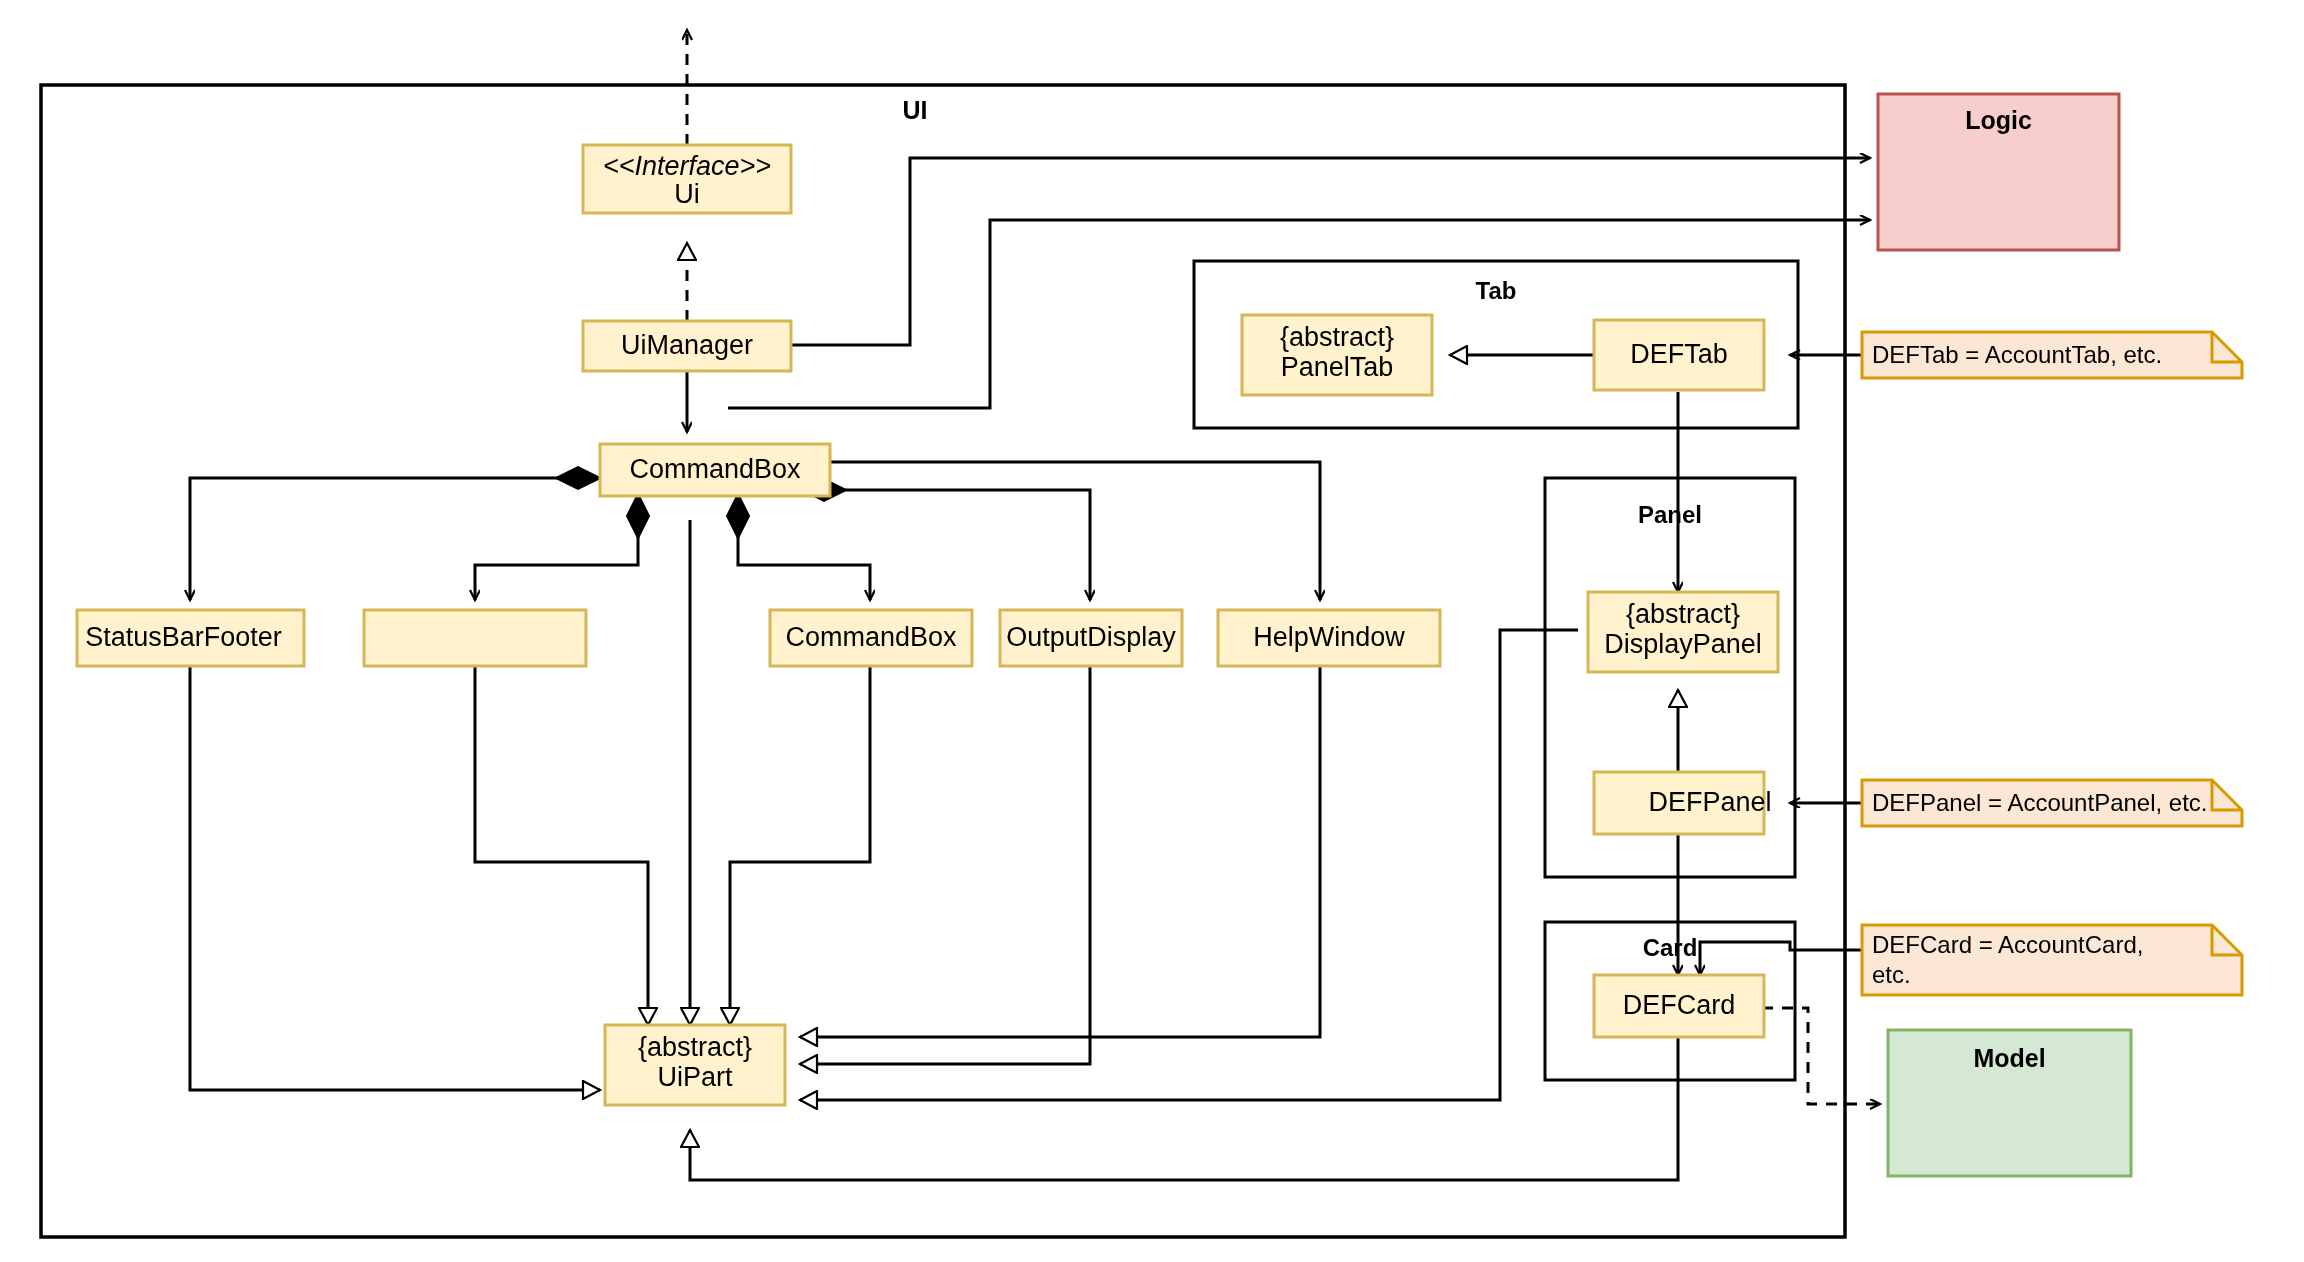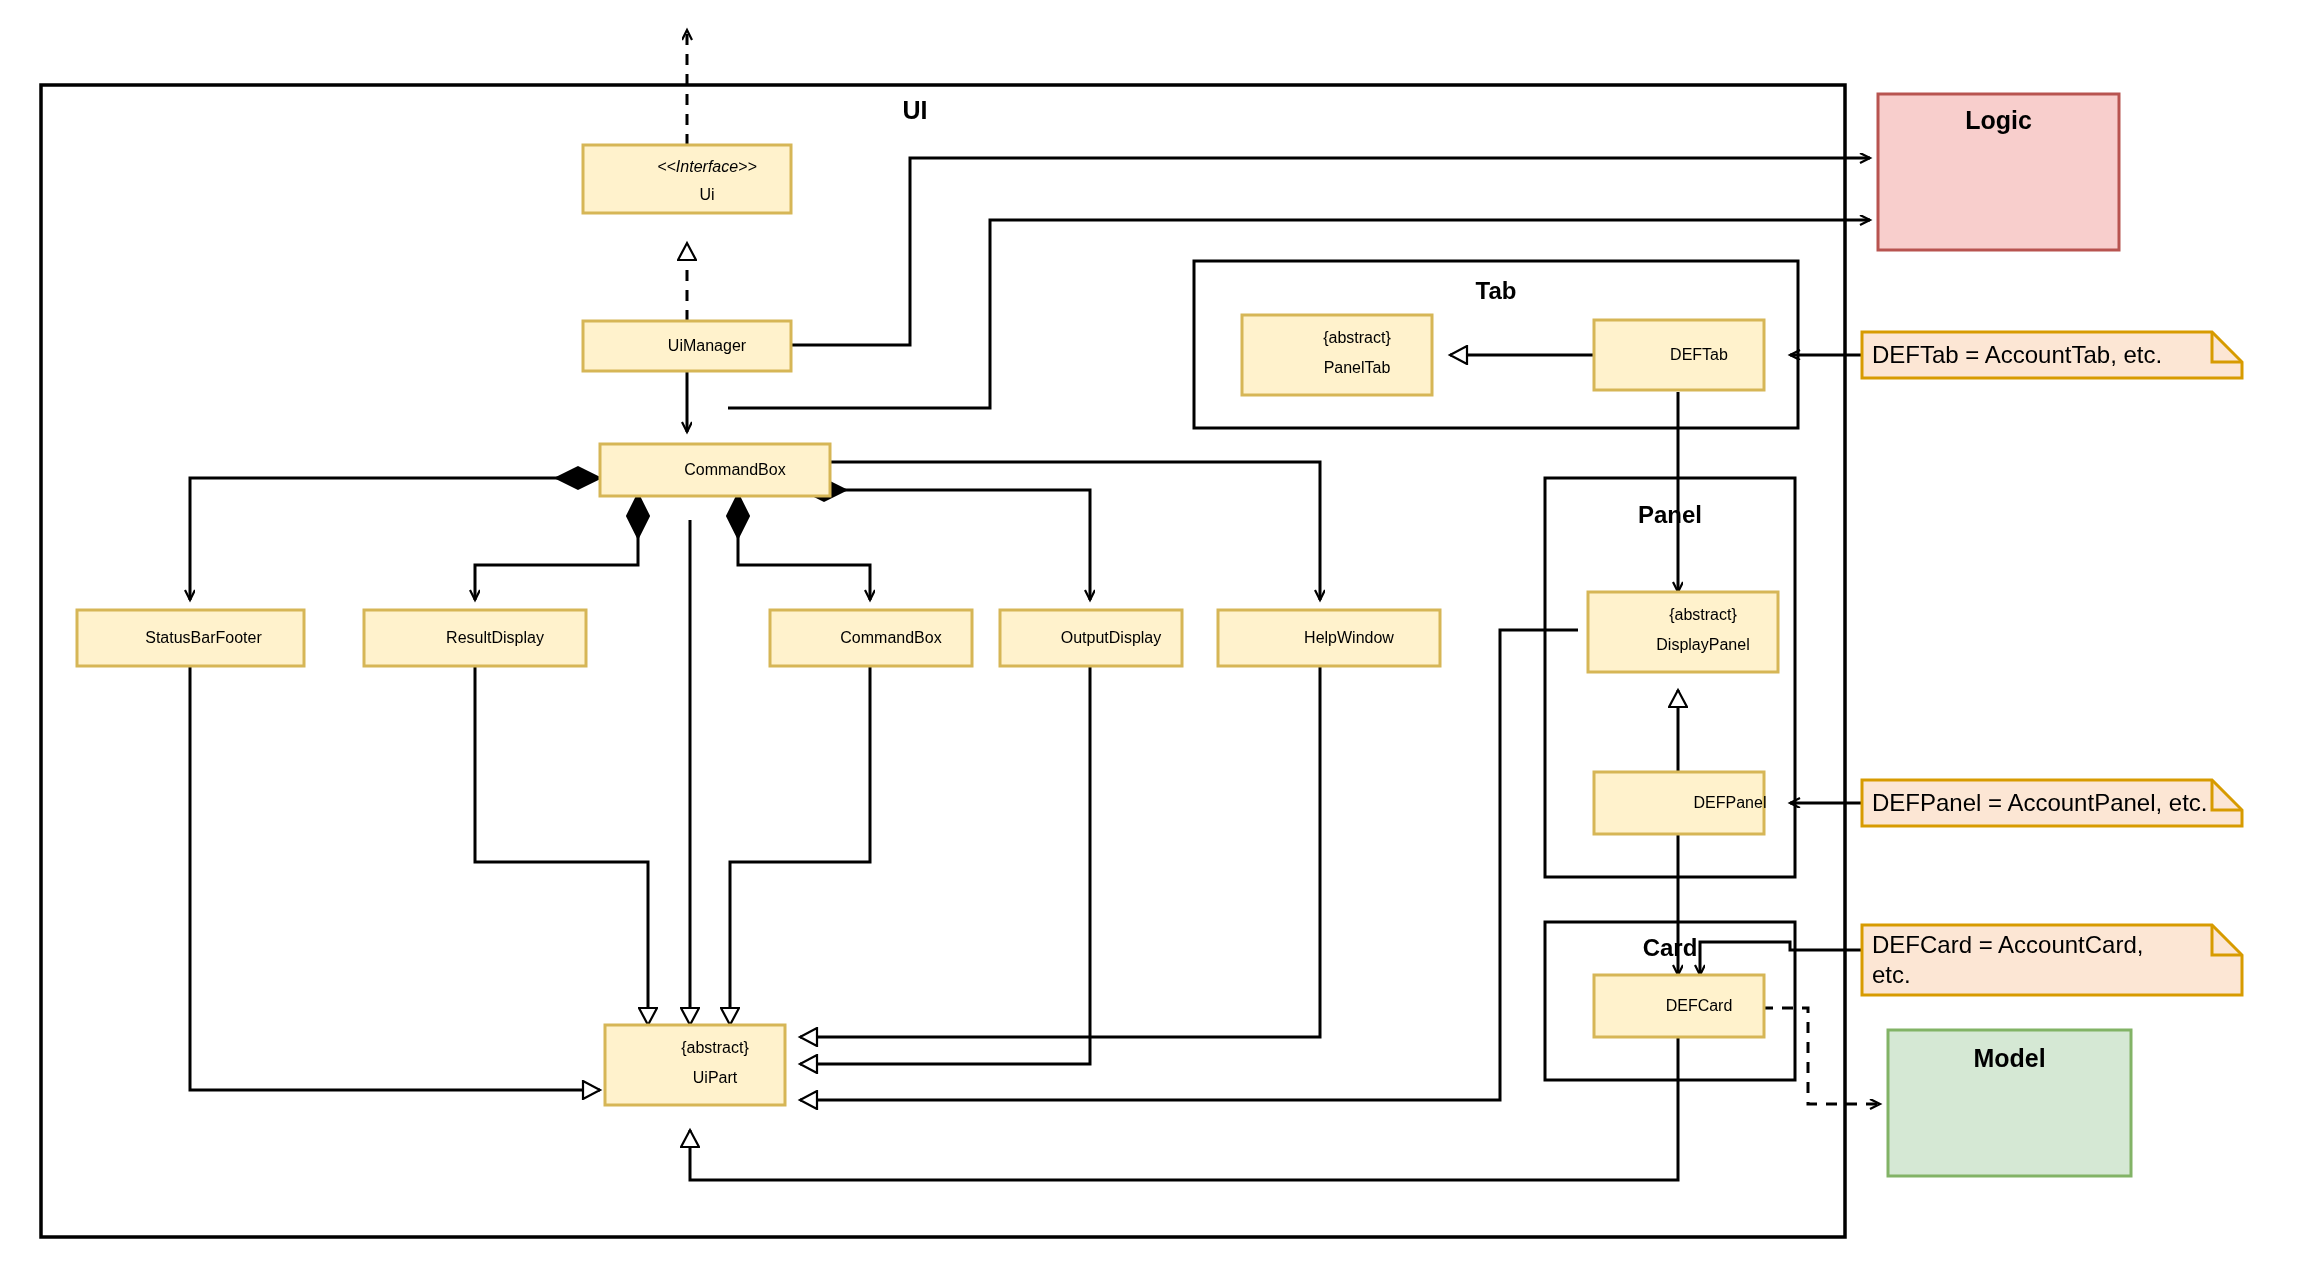--- a/index.html
+++ b/index.html
@@ -2,21 +2,21 @@
 <html><head>
 <meta charset="utf-8">
 <style>
   html,body{margin:0;padding:0;background:#ffffff;}
   body{width:2304px;height:1262px;position:relative;overflow:hidden;
        font-family:"Liberation Sans","DejaVu Sans",sans-serif;}
   #canvas{position:absolute;left:0;top:0;width:2304px;height:1262px;}
   svg{position:absolute;left:0;top:0;width:2304px;height:1262px;overflow:visible;}
   .lbl{position:absolute;display:flex;align-items:center;justify-content:center;
        text-align:center;line-height:1.18;color:#000;pointer-events:none;}
-  .cls{font-size:16px;padding-left:20px;}
+  .cls{font-size:27px;}
   .grp{font-size:24px;font-weight:bold;}
   .pkg{font-size:25px;font-weight:bold;}
   .note{font-size:24px;}
   .note-left{justify-content:flex-start;text-align:left;}
   .ital{font-style:italic;}
 </style>
 </head>
 <body>
 
 <div id="canvas">
@@ -154,21 +154,20 @@
 
   <div class="lbl cls ital" style="left:583px;top:152px;width:208px;height:30px;">&lt;&lt;Interface&gt;&gt;</div>
   <div class="lbl cls" style="left:583px;top:180px;width:208px;height:30px;">Ui</div>
 
   <div class="lbl cls" style="left:583px;top:321px;width:208px;height:50px;">UiManager</div>
 
   <div class="lbl cls" style="left:600px;top:444px;width:230px;height:52px;">CommandBox</div>
 
   <div class="lbl cls" style="left:70px;top:610px;width:227px;height:56px;">StatusBarFooter</div>
 
-  <div class="lbl cls" style="left:364px;top:610px;width:222px;height:56px;">ResultDisplay</div>
 
   <div class="lbl cls" style="left:770px;top:610px;width:202px;height:56px;">CommandBox</div>
 
   <div class="lbl cls" style="left:1000px;top:610px;width:182px;height:56px;">OutputDisplay</div>
 
   <div class="lbl cls" style="left:1218px;top:610px;width:222px;height:56px;">HelpWindow</div>
 
   <div class="lbl cls" style="left:605px;top:1033px;width:180px;height:30px;">{abstract}</div>
   <div class="lbl cls" style="left:605px;top:1063px;width:180px;height:30px;">UiPart</div>
 

